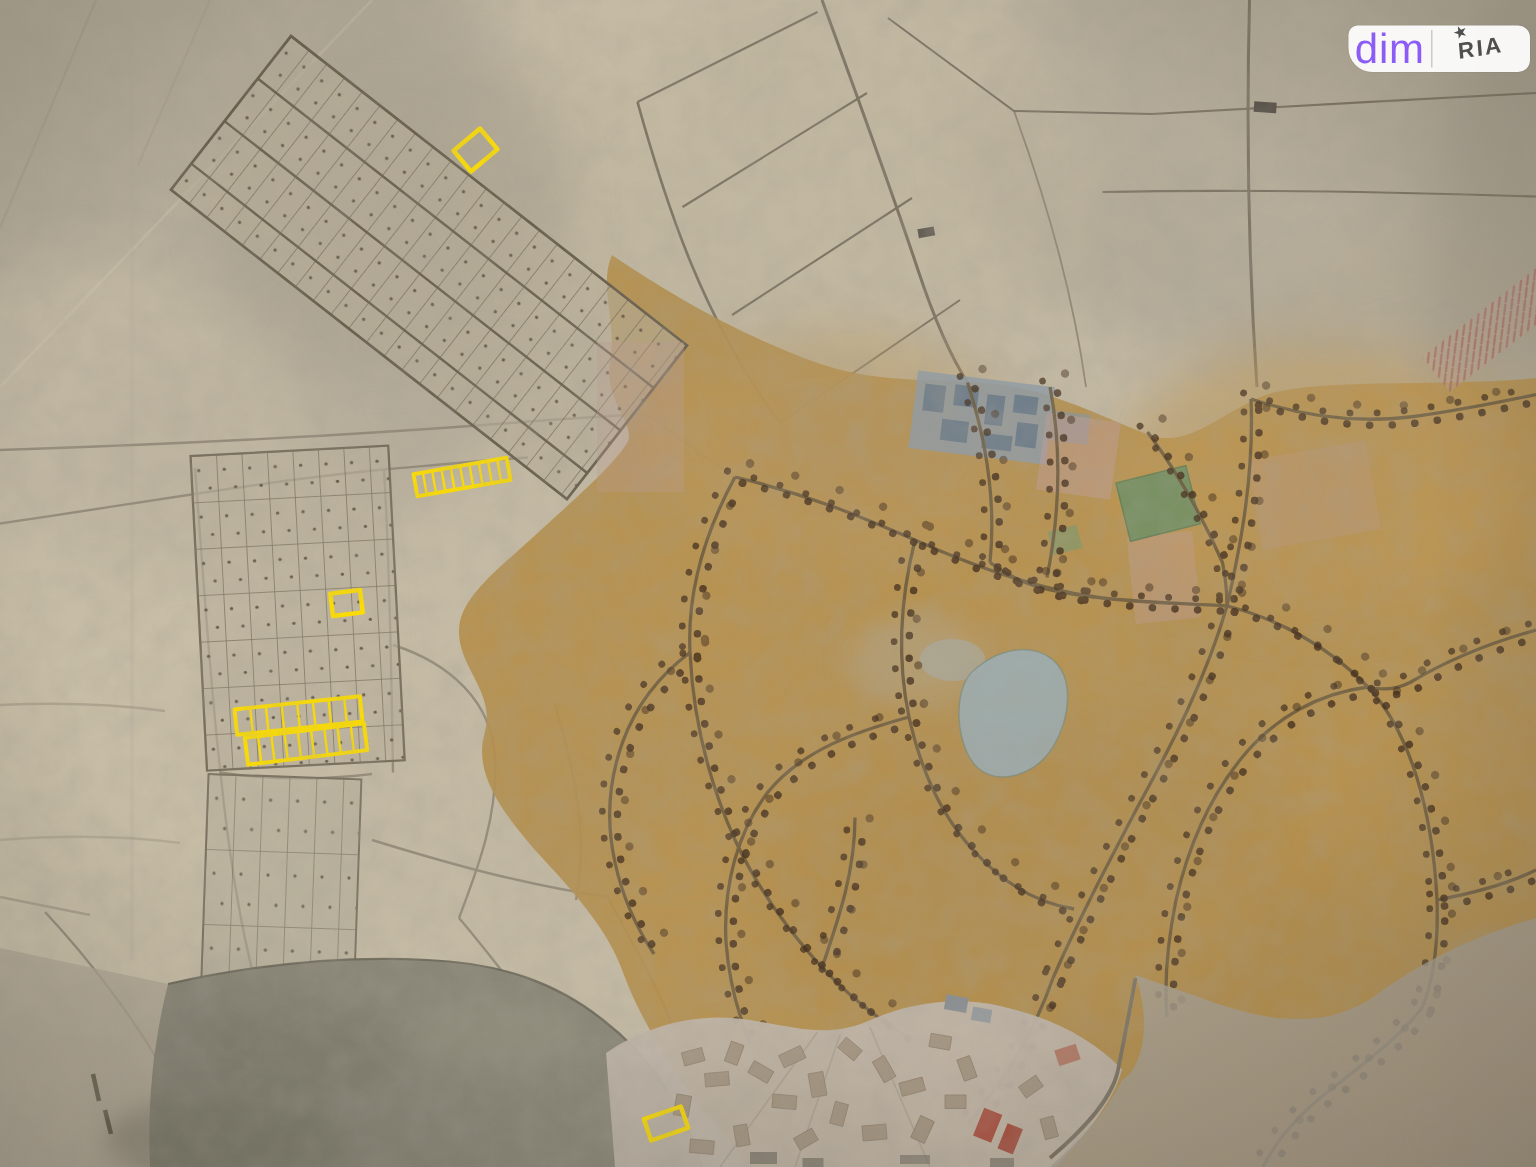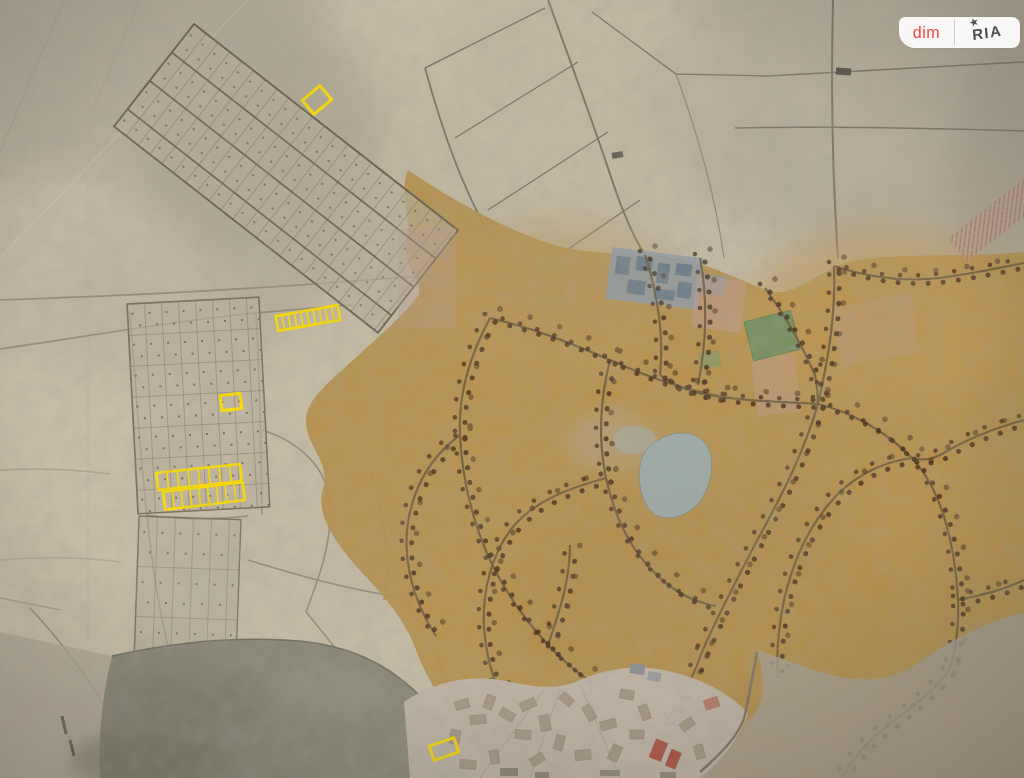--- a/index.html
+++ b/index.html
@@ -4,21 +4,21 @@
 <style>
   html,body{margin:0;padding:0;background:#222;}
   #stage{position:relative;width:1024px;height:778px;overflow:hidden;
          font-family:"Liberation Sans",sans-serif;background:#c6bca6;}
   #stage svg{position:absolute;left:0;top:0;display:block;}
   
   .watermark{position:absolute;left:899px;top:17px;width:121px;height:31px;
     display:flex;align-items:stretch;background:rgba(255,255,255,.93);
     border-radius:6px 8px 8px 16px;overflow:visible;box-shadow:0 0 0 .5px rgba(0,0,0,.05);}
   .wm-left{flex:0 0 55px;display:flex;align-items:center;justify-content:center;
-    color:#ef4444;font-size:16px;letter-spacing:.5px;}
+    color:#8b5cf6;font-size:28px;letter-spacing:.5px;}
   .wm-div{flex:0 0 1px;background:#c9c9c9;margin:3px 0;}
   .wm-right{flex:1;position:relative;display:flex;align-items:center;justify-content:center;}
   .wm-ria{font-weight:bold;font-size:15px;letter-spacing:1.5px;color:#4f4f4f;
     transform:rotate(-9deg) skewX(-4deg);display:inline-block;}
   .wm-star{position:absolute;top:0px;left:14px;font-size:11px;line-height:1;color:#4f4f4f;
     transform:rotate(-22deg);}
 </style>
 </head>
 <body>
 

